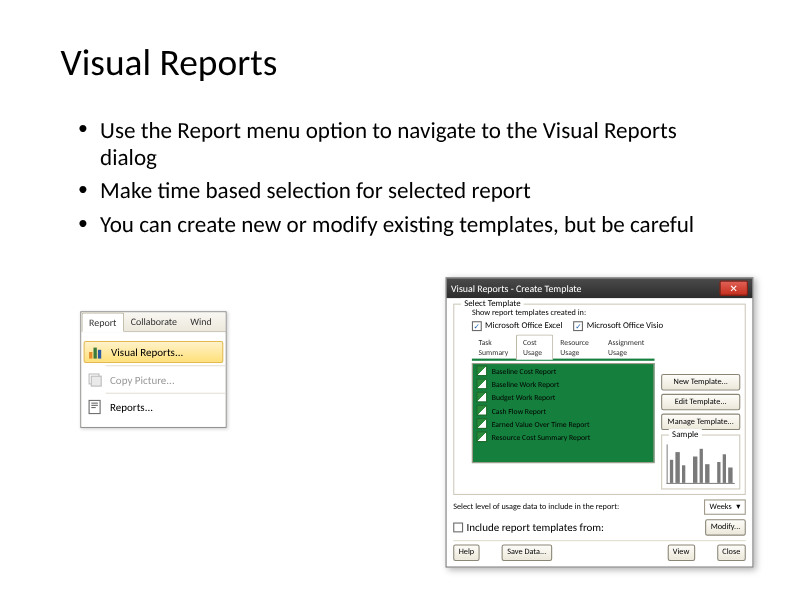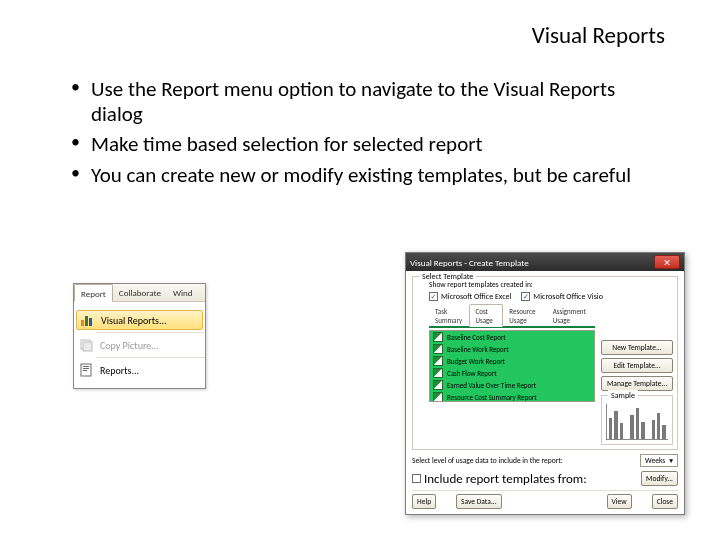--- a/index.html
+++ b/index.html
@@ -1,18 +1,18 @@
 <!DOCTYPE html>
 <html><head>
 <meta charset="utf-8">
 <style>
   * { box-sizing: border-box; margin: 0; padding: 0; }
   html, body { width: 720px; height: 540px; background: #fff; font-family: Calibri, Arial, sans-serif; color: #000; }
   .slide { width: 720px; height: 540px; position: relative; padding: 20px 55px 0 55px; }
-  .title { font-size: 23px; font-weight: 400; text-align: right; margin: 1px 0 28px 0; }
+  .title { font-size: 34px; font-weight: 400; text-align: left; margin: 17px 0 28px 0; }
   .bullets { list-style: none; padding-left: 20px; }
   .bullets li { font-size: 21px; line-height: 1.2; margin-bottom: 5px; position: relative; padding-left: 16px; }
   .bullets li::before { content: "•"; position: absolute; left: -4px; top: 0; font-size: 18px; }
 
   
   .menu-dd { position: absolute; left: 73px; top: 283px; width: 133px; border: 1px solid #8a8a8a; background: #f4f2ec; font-size: 10px; box-shadow: 1px 1px 3px rgba(0,0,0,0.2); }
   .menu-tabs { display: flex; background: linear-gradient(#f9f7f2,#ece8dc); border-bottom: 1px solid #c7c2b4; }
   .menu-tabs span { padding: 3px 6px 2px 6px; font-size: 9px; color: #333; }
   .menu-tabs .active { background: #fff; border: 1px solid #b8b29c; border-bottom: 1px solid #fff; margin-bottom: -1px; border-radius: 2px 2px 0 0; }
   .menu-body { background: #fff; padding: 8px 0; }
@@ -30,21 +30,21 @@
   .dlg-body { padding: 5px 6px; display: grid; grid-template-columns: 1fr 72px; gap: 4px 6px; }
   .dlg-row-full { grid-column: 1 / -1; }
   .grp { border: 1px solid #cfcabc; padding: 3px 4px 4px 16px; position: relative; }
   .grp-title { position: absolute; top: -6px; left: 6px; background: #fff; padding: 0 3px; font-size: 8px; }
   .chks { display:flex; gap:10px; margin-bottom:3px; }
   .chk { display:flex; align-items:center; gap:3px; }
   .chk .box { width:9px; height:9px; border:1px solid #6b6b6b; background:#fff; display:flex; align-items:center; justify-content:center; font-size:7px; color:#1a5fab; }
   .tabs2 { display:flex; border-bottom:2px solid #15803d; margin-bottom:2px; }
   .tabs2 span { padding:2px 5px 1px 5px; font-size:7px; border:1px solid transparent; border-bottom:none; color:#333; }
   .tabs2 .on { background:#fff; border-color:#bdb8a8; border-radius:2px 2px 0 0; margin-bottom:-1px; }
-  .list { border:1px solid #9f9a8a; background:#22c55e; height:72px; overflow:hidden; }
+  .list { border:1px solid #9f9a8a; background:#15803d; height:91px; overflow:hidden; }
   .list .li { display:flex; align-items:center; gap:4px; padding:1px 3px; font-size:7px; }
   .list .li .xi { width:10px; height:10px; background:linear-gradient(135deg,#2a8a3a 50%,#fff 50%); border:0.5px solid #1e6b2c; }
   .btncol { display:flex; flex-direction:column; gap:3px;margin-top:36px; }
   .btn { border:1px solid #8a8676; background:linear-gradient(#fdfcf8,#ece8da); padding:2px 4px; font-size:7.5px; text-align:center; border-radius:2px; white-space:nowrap; }
   .sample { border:1px solid #cfcabc; padding:2px; height:50px; position:relative; }
   .sample-title { position:absolute; top:-6px; left:6px; background:#fff; padding:0 3px; font-size:8px; }
   .chart { position:absolute; inset:8px 4px 4px 4px; border-left:1px solid #888; border-bottom:1px solid #888; display:flex; align-items:flex-end; gap:2px; padding:0 2px; }
   .bar { width:5px; background:#7a7a7a; }
   .dlg-row2 { display:flex; align-items:center; gap:4px; }
   .sel { border:1px solid #9f9a8a; background:#fff; padding:1px 4px; display:flex; align-items:center; gap:4px; font-size:7.5px; }
@@ -193,21 +193,21 @@
       <span style="flex:1; font-size:7.5px;">Select level of usage data to include in the report:</span>
       <div class="sel">
         <span>Weeks</span>
         <span>▾</span>
       </div>
     </div>
 
     <div class="dlg-row-full dlg-row2">
       <label class="chk">
           <span class="box"></span>
-          <span style="font-size:13px;">Include report templates from:</span>
+          <span style="font-size:10px;">Include report templates from:</span>
         </label>
       <span class="sp" style="flex:1"></span>
       <div class="btn">Modify...</div>
     </div>
 
     <div class="dlg-foot">
       <div class="btn">Help</div>
       <div class="btn">Save Data...</div>
       <span class="sp"></span>
       <div class="btn">View</div>

